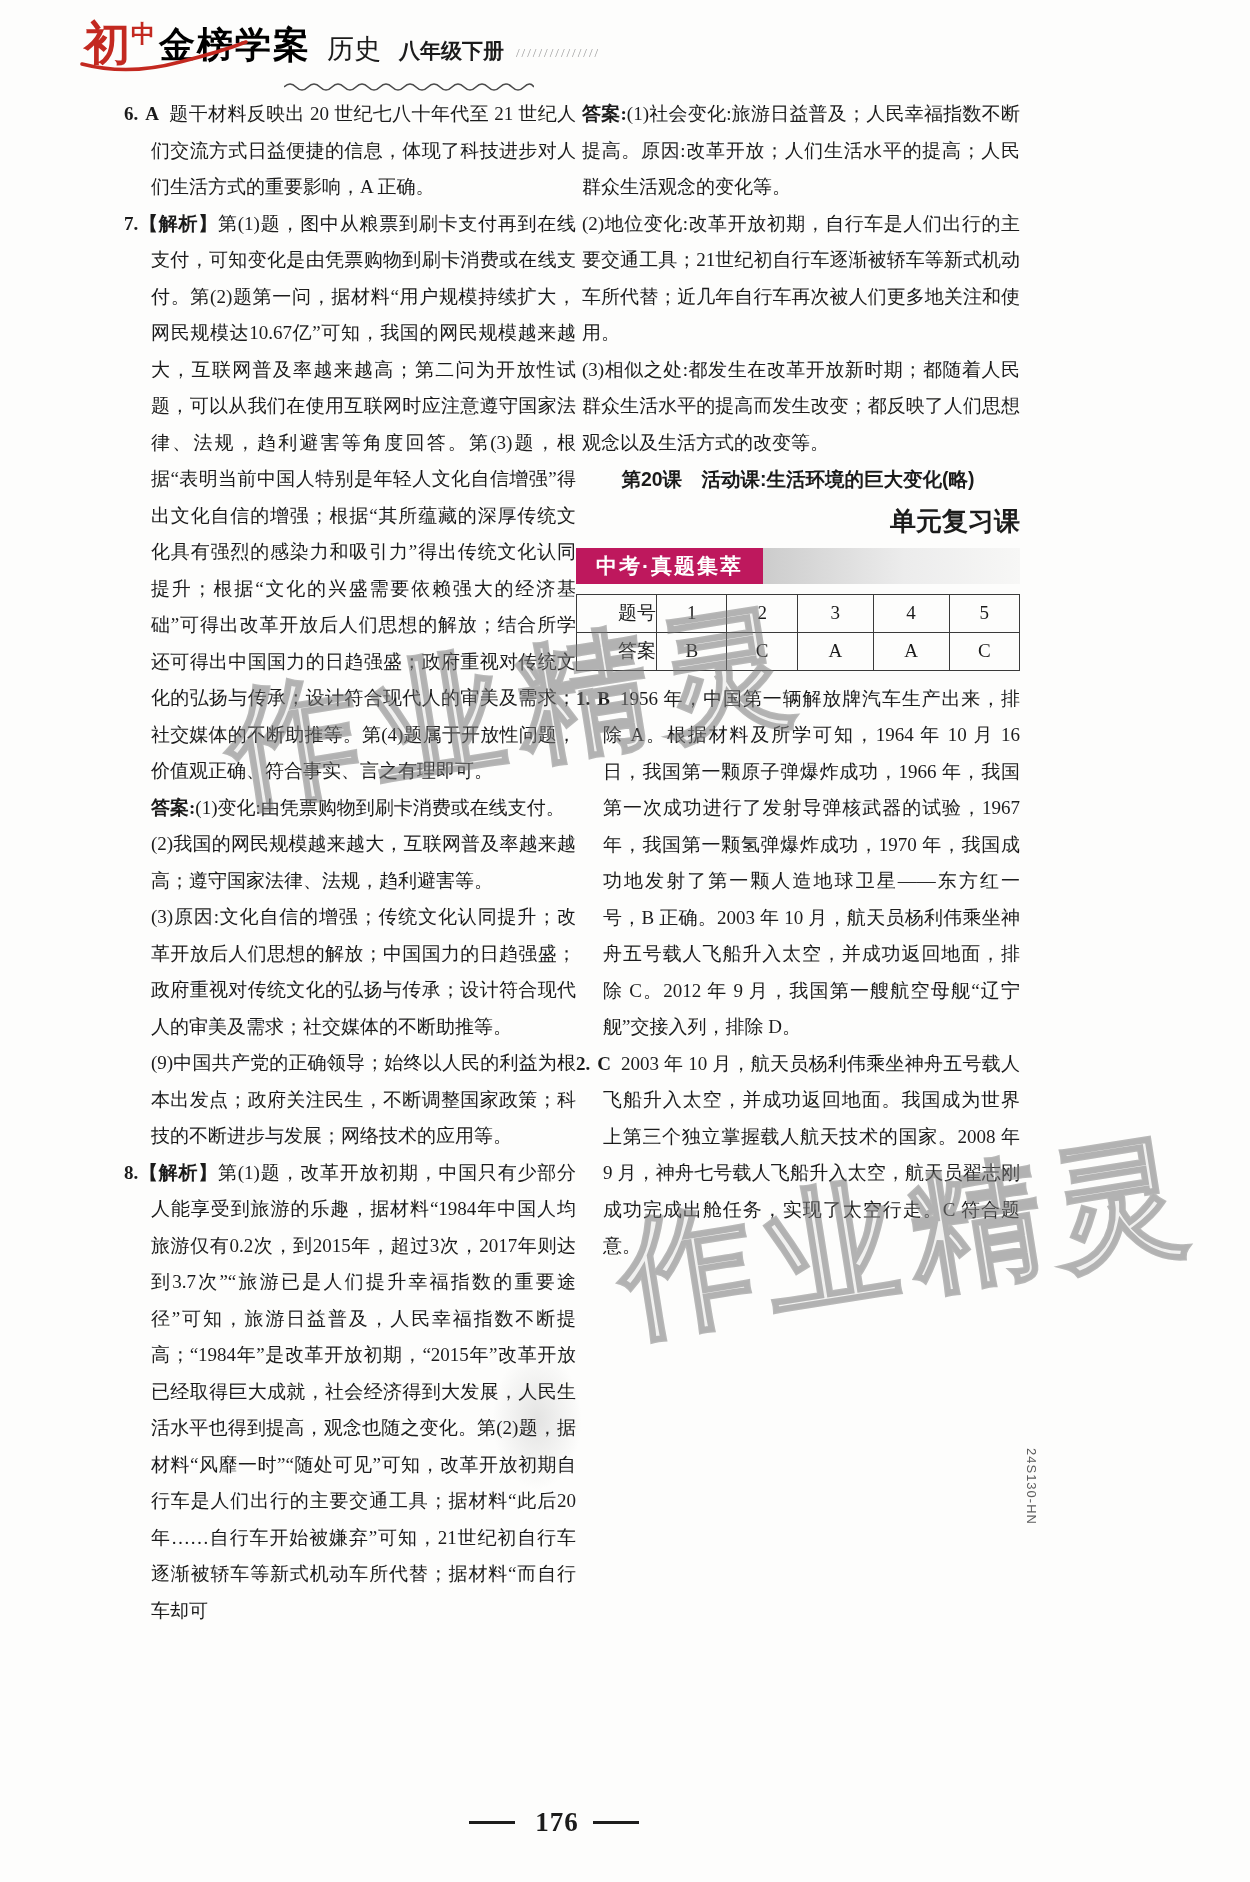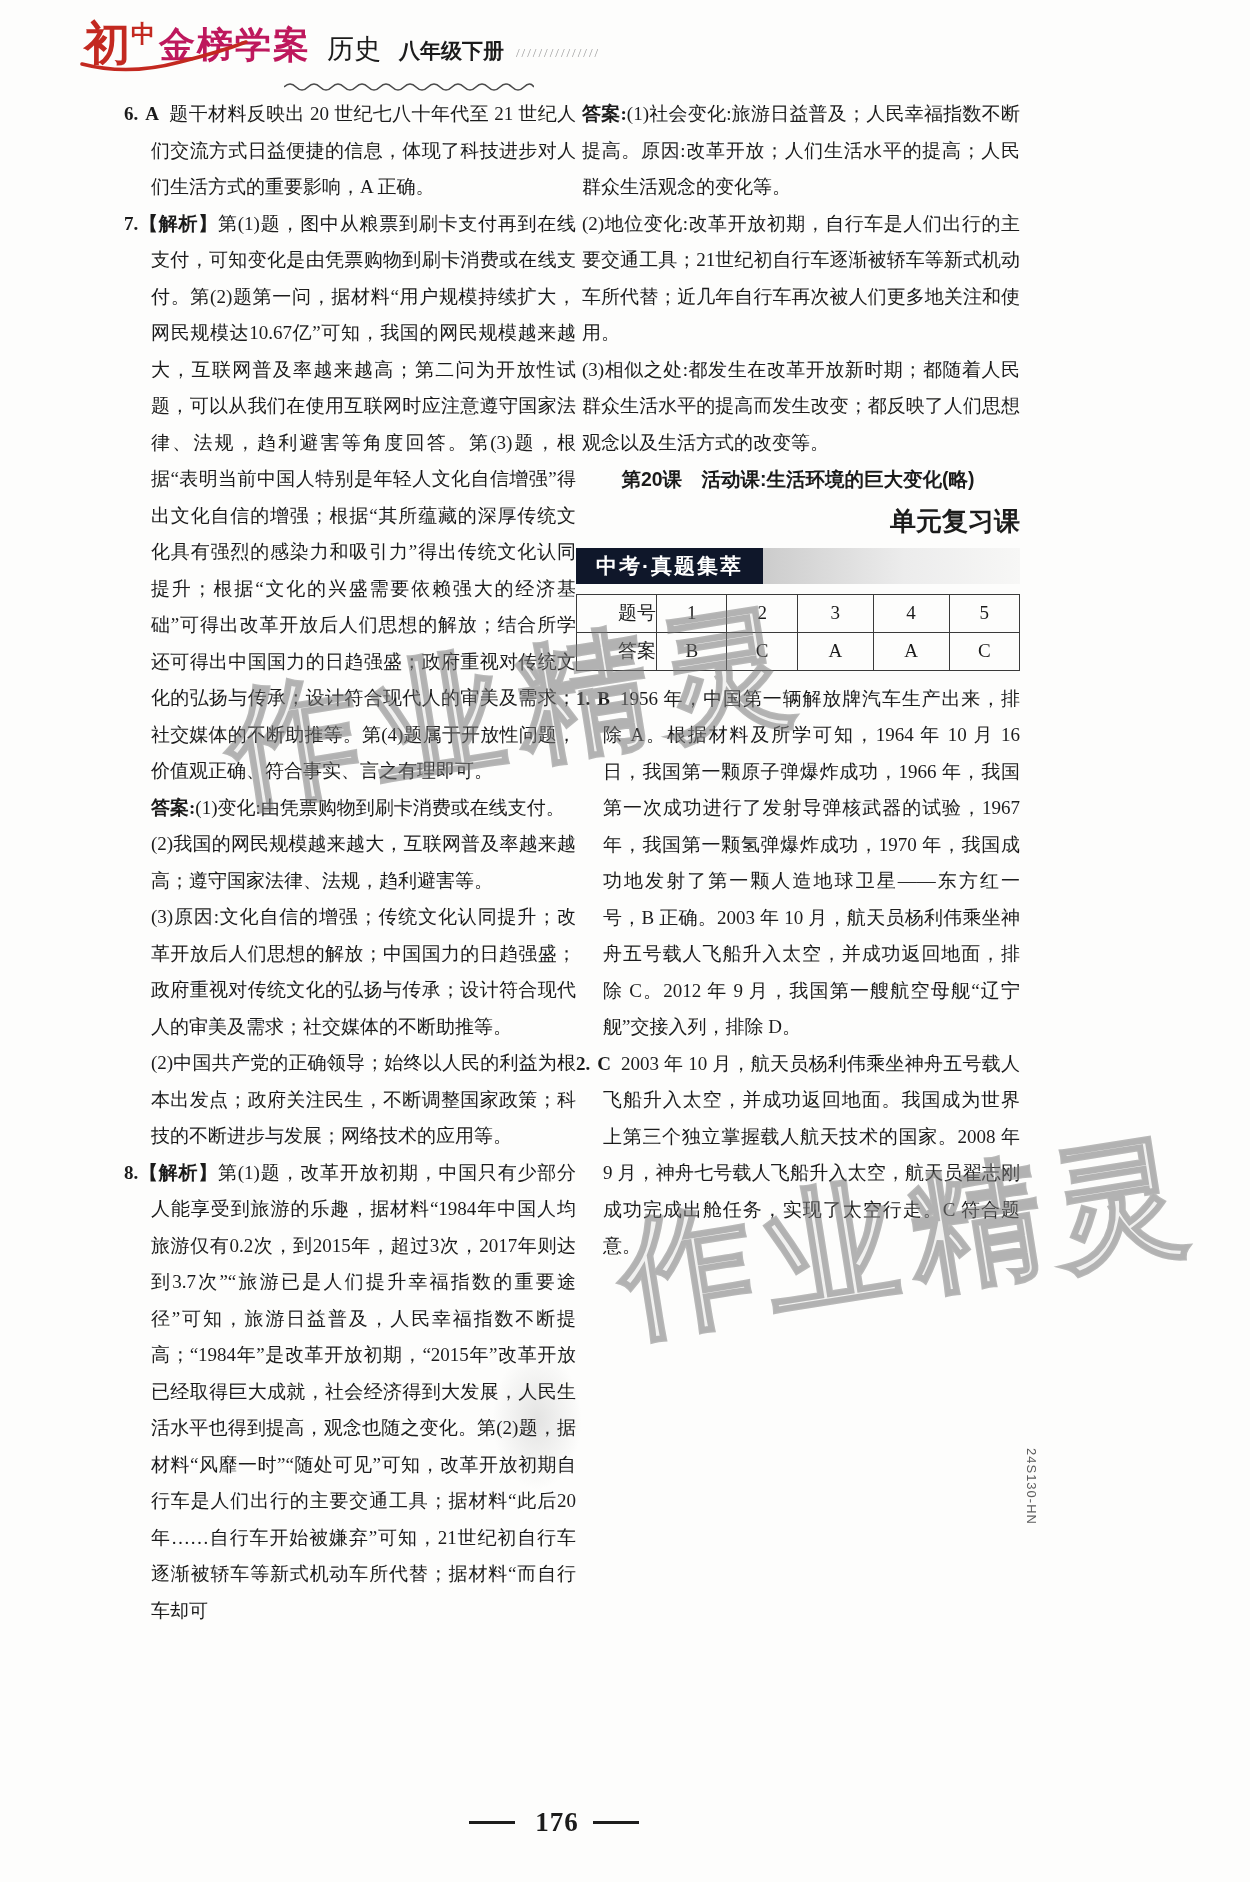--- a/index.html
+++ b/index.html
@@ -9,21 +9,21 @@
     background:#fdfdfc; color:#1b1b1b; overflow:hidden;
     font-family:"Liberation Serif", serif;
   }
 
   
   .header { position:absolute; left:84px; top:20px; width:620px; height:76px; }
   .header-row { display:flex; align-items:flex-end; }
   .logo { position:relative; display:flex; align-items:flex-end; }
   .logo-chu { font-family:"Liberation Sans",sans-serif; font-weight:900; font-size:46px; line-height:46px; color:#c32920; }
   .logo-zhong { font-family:"Liberation Sans",sans-serif; font-weight:900; font-size:24px; color:#c32920; position:relative; top:-16px; margin-left:1px; }
-  .logo-main { font-family:"Liberation Sans",sans-serif; font-weight:900; font-size:36px; line-height:42px; color:#be185d; letter-spacing:2px; margin-left:4px; }
+  .logo-main { font-family:"Liberation Sans",sans-serif; font-weight:900; font-size:36px; line-height:42px; color:#000000; letter-spacing:2px; margin-left:4px; }
   .swoosh { position:absolute; left:-4px; bottom:-8px; pointer-events:none; }
   .subject { font-family:"Liberation Sans",sans-serif; font-weight:normal; font-size:27px; line-height:34px; margin-left:16px; }
   .grade { font-family:Liberation Sans, sans-serif; font-weight:bold; font-size:21px; line-height:30px; margin-left:18px; }
   .hatch { color:#9a9a9a; font-size:13px; letter-spacing:2px; margin-left:12px; line-height:26px; white-space:nowrap; }
   .squiggle { position:absolute; left:200px; top:60px; pointer-events:none; }
 
   
   .watermark {
     position:absolute; white-space:nowrap; pointer-events:none; z-index:5;
     font-family:"Liberation Sans",sans-serif; font-weight:700;
@@ -50,21 +50,21 @@
   .item { padding-left:27px; text-indent:-27px; }
   .sub  { padding-left:27px; }
   .sub0 { padding-left:6px; }
   .cont { padding-left:6px; }
 
   .lesson { font-weight:bold; text-align:center; font-family:Liberation Sans, sans-serif; font-size:19.5px; }
   .unit-title { font-family:"Liberation Sans",sans-serif; font-weight:bold; font-size:26px; line-height:42px; text-align:right; margin:2px 0 4px; }
 
   .banner-row { display:flex; align-items:stretch; height:36px; margin:6px 0 10px; }
   .banner {
-    background:#0f172a; color:#ffffff; font-family:"Liberation Sans",sans-serif;
+    background:#be185d; color:#ffffff; font-family:"Liberation Sans",sans-serif;
     font-weight:bold; font-size:21px; line-height:36px; padding:0 20px; letter-spacing:2px; white-space:nowrap;
   }
   .banner-tail { flex:1; background:linear-gradient(90deg,#cccccc,#ececec 55%, #f7f7f6); }
 
   table.zk-table { width:100%; border-collapse:collapse; margin:2px 0 10px; }
   table.zk-table td {
     border:1.5px solid #3a3a3a; text-align:center; height:38px;
     font-size:19px; font-family:"Liberation Serif",serif;
   }
   table.zk-table td.rowhead { width:80px;text-align:right; }
@@ -107,21 +107,21 @@
   <div class="crease"></div>
 
   <div class="col col-left">
     <p class="item"><span class="b">6.</span><span class="b ans-letter">A</span><span>题干材料反映出 20 世纪七八十年代至 21 世纪人们交流方式日益便捷的信息，体现了科技进步对人们生活方式的重要影响，A 正确。</span></p>
 
     <p class="item"><span class="b">7.</span><span class="b">【解析】</span><span>第(1)题，图中从粮票到刷卡支付再到在线支付，可知变化是由凭票购物到刷卡消费或在线支付。第(2)题第一问，据材料“用户规模持续扩大，网民规模达10.67亿”可知，我国的网民规模越来越大，互联网普及率越来越高；第二问为开放性试题，可以从我们在使用互联网时应注意遵守国家法律、法规，趋利避害等角度回答。第(3)题，根据“表明当前中国人特别是年轻人文化自信增强”得出文化自信的增强；根据“其所蕴藏的深厚传统文化具有强烈的感染力和吸引力”得出传统文化认同提升；根据“文化的兴盛需要依赖强大的经济基础”可得出改革开放后人们思想的解放；结合所学还可得出中国国力的日趋强盛；政府重视对传统文化的弘扬与传承；设计符合现代人的审美及需求；社交媒体的不断助推等。第(4)题属于开放性问题，价值观正确、符合事实、言之有理即可。</span></p>
 
     <p class="sub"><span class="b">答案:</span><span>(1)变化:由凭票购物到刷卡消费或在线支付。</span></p>
     <p class="sub">(2)我国的网民规模越来越大，互联网普及率越来越高；遵守国家法律、法规，趋利避害等。</p>
     <p class="sub">(3)原因:文化自信的增强；传统文化认同提升；改革开放后人们思想的解放；中国国力的日趋强盛；政府重视对传统文化的弘扬与传承；设计符合现代人的审美及需求；社交媒体的不断助推等。</p>
-    <p class="sub">(2)中国共产党的正确领导；始终以人民的利益为根本出发点；政府关注民生，不断调整国家政策；科技的不断进步与发展；网络技术的应用等。</p>
+    <p class="sub">(9)中国共产党的正确领导；始终以人民的利益为根本出发点；政府关注民生，不断调整国家政策；科技的不断进步与发展；网络技术的应用等。</p>
 
     <p class="item"><span class="b">8.</span><span class="b">【解析】</span><span>第(1)题，改革开放初期，中国只有少部分人能享受到旅游的乐趣，据材料“1984年中国人均旅游仅有0.2次，到2015年，超过3次，2017年则达到3.7次”“旅游已是人们提升幸福指数的重要途径”可知，旅游日益普及，人民幸福指数不断提高；“1984年”是改革开放初期，“2015年”改革开放已经取得巨大成就，社会经济得到大发展，人民生活水平也得到提高，观念也随之变化。第(2)题，据材料“风靡一时”“随处可见”可知，改革开放初期自行车是人们出行的主要交通工具；据材料“此后20年……自行车开始被嫌弃”可知，21世纪初自行车逐渐被轿车等新式机动车所代替；据材料“而自行车却可</span></p>
   </div>
 
   <div class="col col-right">
 
     <p class="sub0"><span class="b">答案:</span><span>(1)社会变化:旅游日益普及；人民幸福指数不断提高。原因:改革开放；人们生活水平的提高；人民群众生活观念的变化等。</span></p>
     <p class="sub0">(2)地位变化:改革开放初期，自行车是人们出行的主要交通工具；21世纪初自行车逐渐被轿车等新式机动车所代替；近几年自行车再次被人们更多地关注和使用。</p>
     <p class="sub0">(3)相似之处:都发生在改革开放新时期；都随着人民群众生活水平的提高而发生改变；都反映了人们思想观念以及生活方式的改变等。</p>
 

